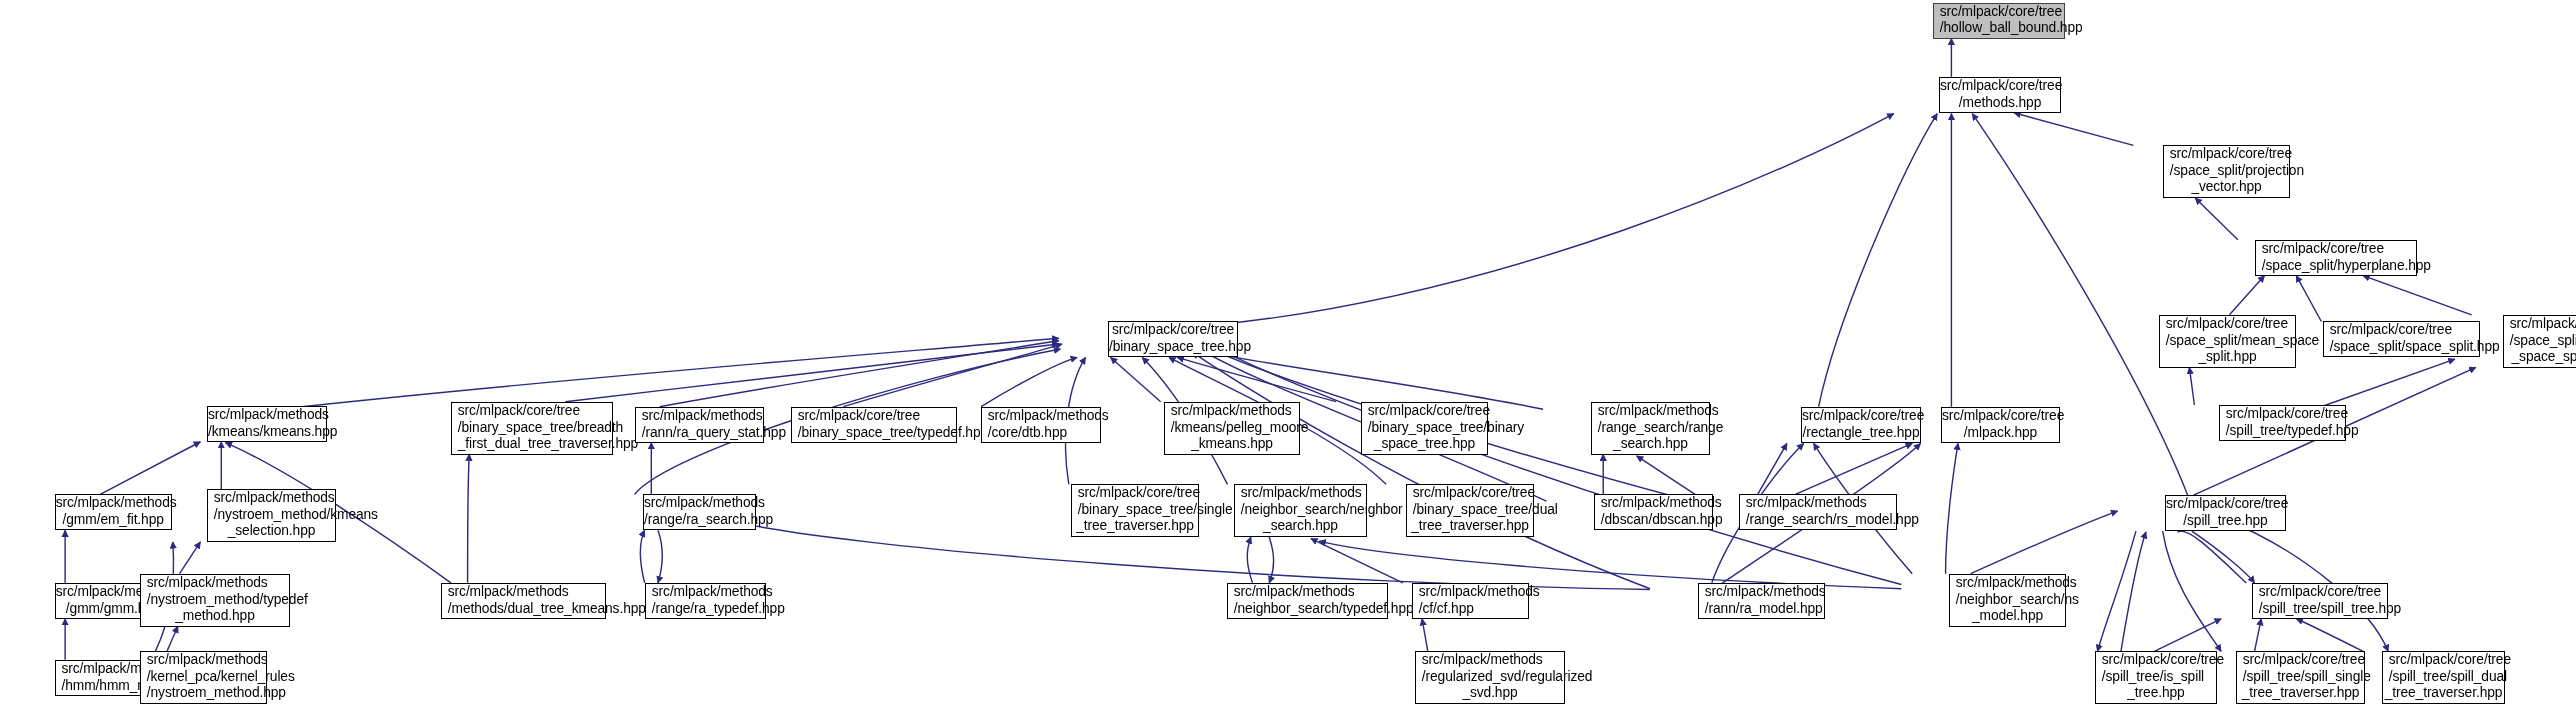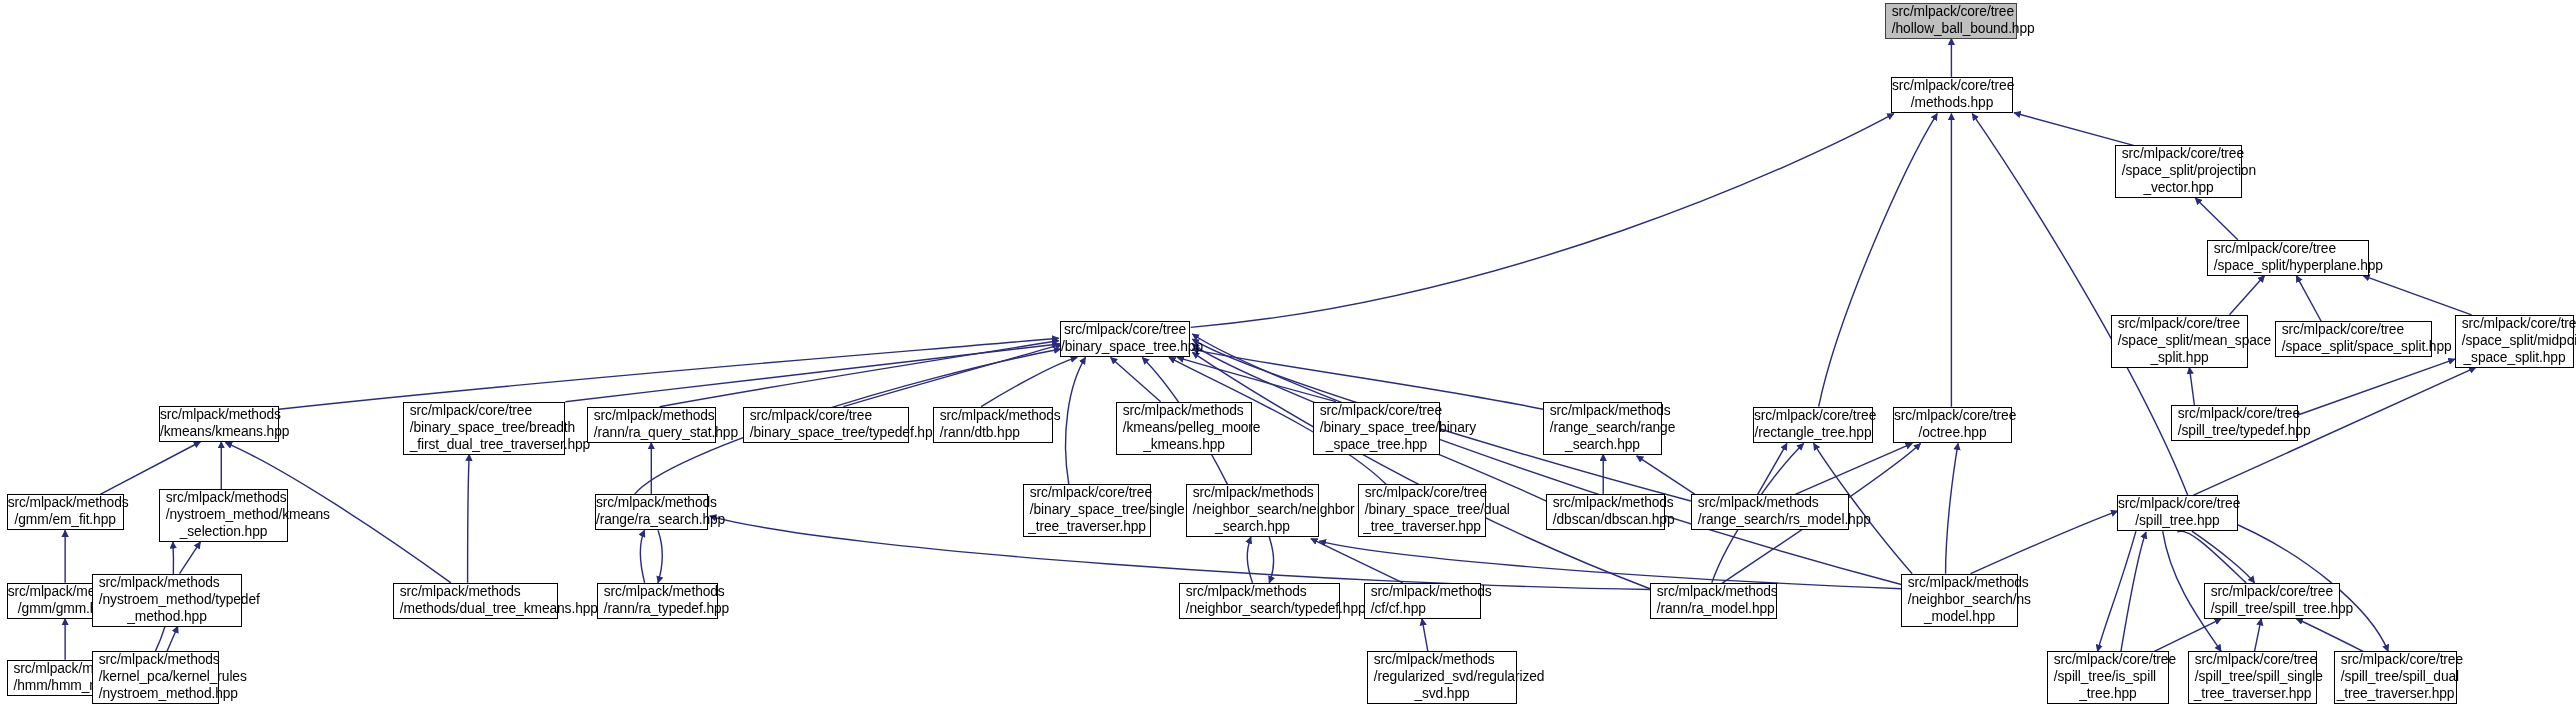--- a/index.html
+++ b/index.html
@@ -30,24 +30,25 @@
     box-sizing: border-box;
     border: 0.8px solid #000000;
     background: #ffffff;
     color: #000000;
     font-size: 13.8px;
     line-height: 16.7px;
     text-align: center;
     display: flex;
     flex-direction: column;
     align-items: stretch;
-    justify-content: center;
+    justify-content: flex-start;
     white-space: pre;
     letter-spacing: -0.1px;
     z-index: 5;
+    margin-left: 48px;
   }
   .node.root {
     background: #bfbfbf;
     border: 0.8px solid #404040;
   }
   .node .ln {
     display: block;
   }
   .node .ln.l {
     text-align: left;
@@ -142,39 +143,39 @@
       <div class="node" style="left: 2207px; top: 240px; width: 162px; height: 36px;"><span class="ln l">src/mlpack/core/tree</span><span class="ln l">/space_split/hyperplane.hpp</span></div>
       <div class="node" style="left: 2111px; top: 315px; width: 137px; height: 53px;"><span class="ln l">src/mlpack/core/tree</span><span class="ln l">/space_split/mean_space</span><span class="ln c">_split.hpp</span></div>
       <div class="node" style="left: 2275px; top: 321px; width: 157px; height: 36px;"><span class="ln l">src/mlpack/core/tree</span><span class="ln l">/space_split/space_split.hpp</span></div>
       <div class="node" style="left: 2455px; top: 315px; width: 119px; height: 53px;"><span class="ln l">src/mlpack/core/tree</span><span class="ln l">/space_split/midpoint</span><span class="ln c">_space_split.hpp</span></div>
       <div class="node" style="left: 2171px; top: 405px; width: 127px; height: 36px;"><span class="ln l">src/mlpack/core/tree</span><span class="ln l">/spill_tree/typedef.hpp</span></div>
       <div class="node" style="left: 1060px; top: 321px; width: 130px; height: 36px;"><span class="ln c">src/mlpack/core/tree</span><span class="ln c">/binary_space_tree.hpp</span></div>
       <div class="node" style="left: 159px; top: 406px; width: 120px; height: 36px;"><span class="ln c">src/mlpack/methods</span><span class="ln c">/kmeans/kmeans.hpp</span></div>
       <div class="node" style="left: 403px; top: 402px; width: 162px; height: 53px;"><span class="ln l">src/mlpack/core/tree</span><span class="ln l">/binary_space_tree/breadth</span><span class="ln l">_first_dual_tree_traverser.hpp</span></div>
       <div class="node" style="left: 587px; top: 407px; width: 129px; height: 36px;"><span class="ln l">src/mlpack/methods</span><span class="ln l">/rann/ra_query_stat.hpp</span></div>
       <div class="node" style="left: 743px; top: 407px; width: 166px; height: 36px;"><span class="ln l">src/mlpack/core/tree</span><span class="ln l">/binary_space_tree/typedef.hpp</span></div>
-      <div class="node" style="left: 933px; top: 407px; width: 120px; height: 36px;"><span class="ln l">src/mlpack/methods</span><span class="ln l">/rann/dtb.hpp</span></div>
+      <div class="node" style="left: 933px; top: 407px; width: 120px; height: 36px;"><span class="ln l">src/mlpack/methods</span><span class="ln l">/core/dtb.hpp</span></div>
       <div class="node" style="left: 1116px; top: 402px; width: 136px; height: 53px;"><span class="ln l">src/mlpack/methods</span><span class="ln l">/kmeans/pelleg_moore</span><span class="ln c">_kmeans.hpp</span></div>
       <div class="node" style="left: 1313px; top: 402px; width: 127px; height: 53px;"><span class="ln l">src/mlpack/core/tree</span><span class="ln l">/binary_space_tree/binary</span><span class="ln c">_space_tree.hpp</span></div>
       <div class="node" style="left: 1543px; top: 402px; width: 119px; height: 53px;"><span class="ln l">src/mlpack/methods</span><span class="ln l">/range_search/range</span><span class="ln c">_search.hpp</span></div>
       <div class="node" style="left: 1753px; top: 407px; width: 120px; height: 36px;"><span class="ln c">src/mlpack/core/tree</span><span class="ln c">/rectangle_tree.hpp</span></div>
-      <div class="node" style="left: 1893px; top: 407px; width: 119px; height: 36px;"><span class="ln c">src/mlpack/core/tree</span><span class="ln c">/octree.hpp</span></div>
+      <div class="node" style="left: 1893px; top: 407px; width: 119px; height: 36px;"><span class="ln c">src/mlpack/core/tree</span><span class="ln c">/mlpack.hpp</span></div>
       <div class="node" style="left: 6.7px; top: 494px; width: 117px; height: 36px;"><span class="ln c">src/mlpack/methods</span><span class="ln c">/gmm/em_fit.hpp</span></div>
       <div class="node" style="left: 159px; top: 489px; width: 129px; height: 53px;"><span class="ln l">src/mlpack/methods</span><span class="ln l">/nystroem_method/kmeans</span><span class="ln c">_selection.hpp</span></div>
       <div class="node" style="left: 595px; top: 494px; width: 113px; height: 36px;"><span class="ln c">src/mlpack/methods</span><span class="ln c">/range/ra_search.hpp</span></div>
       <div class="node" style="left: 1023px; top: 484px; width: 128px; height: 53px;"><span class="ln l">src/mlpack/core/tree</span><span class="ln l">/binary_space_tree/single</span><span class="ln c">_tree_traverser.hpp</span></div>
       <div class="node" style="left: 1186px; top: 484px; width: 133px; height: 53px;"><span class="ln l">src/mlpack/methods</span><span class="ln l">/neighbor_search/neighbor</span><span class="ln c">_search.hpp</span></div>
       <div class="node" style="left: 1358px; top: 484px; width: 128px; height: 53px;"><span class="ln l">src/mlpack/core/tree</span><span class="ln l">/binary_space_tree/dual</span><span class="ln c">_tree_traverser.hpp</span></div>
       <div class="node" style="left: 1546px; top: 494px; width: 119px; height: 36px;"><span class="ln l">src/mlpack/methods</span><span class="ln l">/dbscan/dbscan.hpp</span></div>
       <div class="node" style="left: 1691px; top: 494px; width: 158px; height: 36px;"><span class="ln l">src/mlpack/methods</span><span class="ln l">/range_search/rs_model.hpp</span></div>
       <div class="node" style="left: 2117px; top: 495px; width: 121px; height: 36px;"><span class="ln c">src/mlpack/core/tree</span><span class="ln c">/spill_tree.hpp</span></div>
       <div class="node" style="left: 6.7px; top: 583px; width: 117px; height: 36px;"><span class="ln c">src/mlpack/methods</span><span class="ln c">/gmm/gmm.hpp</span></div>
       <div class="node" style="left: 92px; top: 574px; width: 150px; height: 53px;"><span class="ln l">src/mlpack/methods</span><span class="ln l">/nystroem_method/typedef</span><span class="ln c">_method.hpp</span></div>
       <div class="node" style="left: 393px; top: 583px; width: 165px; height: 36px;"><span class="ln l">src/mlpack/methods</span><span class="ln l">/methods/dual_tree_kmeans.hpp</span></div>
-      <div class="node" style="left: 597px; top: 583px; width: 121px; height: 36px;"><span class="ln l">src/mlpack/methods</span><span class="ln l">/rann/ra_typedef.hpp</span></div>
+      <div class="node" style="left: 597px; top: 583px; width: 121px; height: 36px;"><span class="ln l">src/mlpack/methods</span><span class="ln l">/range/ra_typedef.hpp</span></div>
       <div class="node" style="left: 1179px; top: 583px; width: 161px; height: 36px;"><span class="ln l">src/mlpack/methods</span><span class="ln l">/neighbor_search/typedef.hpp</span></div>
       <div class="node" style="left: 1364px; top: 583px; width: 117px; height: 36px;"><span class="ln l">src/mlpack/methods</span><span class="ln l">/cf/cf.hpp</span></div>
       <div class="node" style="left: 1650px; top: 583px; width: 127px; height: 36px;"><span class="ln l">src/mlpack/methods</span><span class="ln l">/rann/ra_model.hpp</span></div>
       <div class="node" style="left: 1901px; top: 574px; width: 117px; height: 53px;"><span class="ln l">src/mlpack/methods</span><span class="ln l">/neighbor_search/ns</span><span class="ln c">_model.hpp</span></div>
       <div class="node" style="left: 2204px; top: 583px; width: 136px; height: 36px;"><span class="ln l">src/mlpack/core/tree</span><span class="ln l">/spill_tree/spill_tree.hpp</span></div>
       <div class="node" style="left: 6.7px; top: 660px; width: 117px; height: 36px;"><span class="ln l">src/mlpack/methods</span><span class="ln l">/hmm/hmm_model.hpp</span></div>
       <div class="node" style="left: 92px; top: 651px; width: 127px; height: 53px;"><span class="ln l">src/mlpack/methods</span><span class="ln l">/kernel_pca/kernel_rules</span><span class="ln l">/nystroem_method.hpp</span></div>
       <div class="node" style="left: 1367px; top: 651px; width: 150px; height: 53px;"><span class="ln l">src/mlpack/methods</span><span class="ln l">/regularized_svd/regularized</span><span class="ln c">_svd.hpp</span></div>
       <div class="node" style="left: 2047px; top: 651px; width: 122px; height: 53px;"><span class="ln l">src/mlpack/core/tree</span><span class="ln l">/spill_tree/is_spill</span><span class="ln c">_tree.hpp</span></div>
       <div class="node" style="left: 2188px; top: 651px; width: 129px; height: 53px;"><span class="ln l">src/mlpack/core/tree</span><span class="ln l">/spill_tree/spill_single</span><span class="ln c">_tree_traverser.hpp</span></div>

